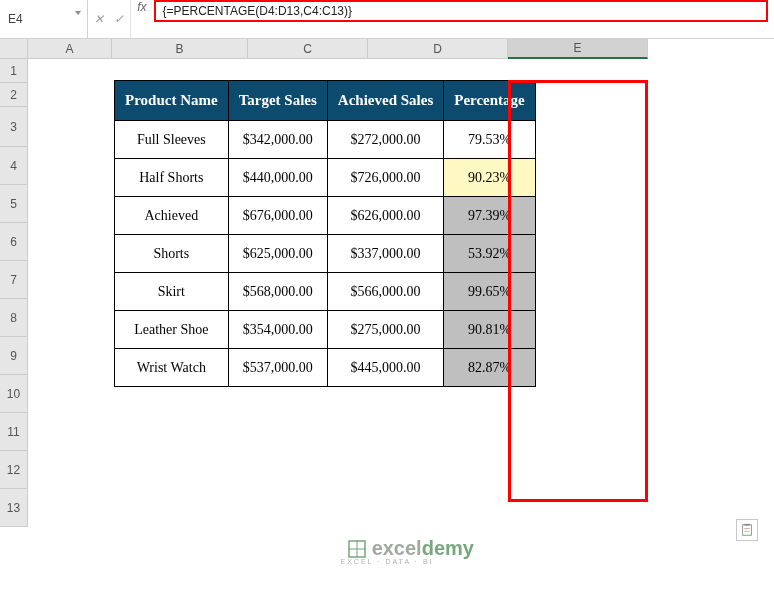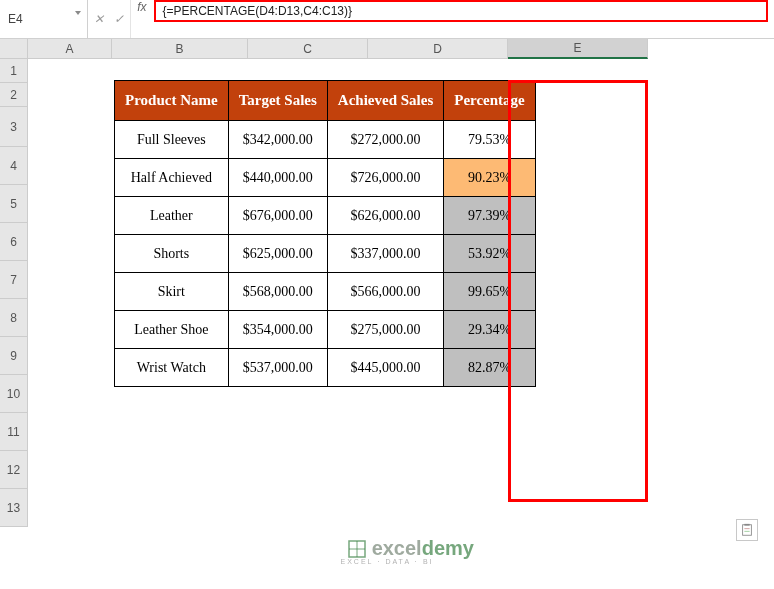--- a/index.html
+++ b/index.html
@@ -85,38 +85,38 @@
   }
 
   .data-table {
     position: absolute;
     left: 114px;
     top: 80px;
     border-collapse: collapse;
     font-family: 'Times New Roman', serif;
   }
   .data-table th {
-    background: #c2410c;
+    background: #0c4a6e;
     color: #fff;
     padding: 8px 10px;
     border: 1.5px solid #000;
     font-weight: bold;
     font-size: 15px;
     height: 40px;
   }
   .data-table td {
     border: 1.5px solid #000;
     padding: 0 10px;
     font-size: 14px;
     height: 38px;
     text-align: center;
     background: #fff;
   }
   .data-table td.pct { background: #bfbfbf; text-align: center; }
-  .data-table tr:first-child + tr td.pct { background: #fdba74; }
+  .data-table tr:first-child + tr td.pct { background: #fef9c3; }
 
   .red-vert {
     position: absolute;
     border: 3px solid #ff0000;
     left: 508px;
     top: 80px;
     width: 140px;
     height: 422px;
     pointer-events: none;
   }
@@ -268,48 +268,48 @@
   </tr>
   </tbody>
     <tbody id="tbody">
       <tr>
         <td>Full Sleeves</td>
         <td>$342,000.00</td>
         <td>$272,000.00</td>
         <td class="pct" style="background: rgb(255, 255, 255);">79.53%</td>
       </tr>
       <tr>
-        <td>Half Achieved</td>
+        <td>Half Shorts</td>
         <td>$440,000.00</td>
         <td>$726,000.00</td>
         <td class="pct">90.23%</td>
       </tr>
       <tr>
-        <td>Leather</td>
+        <td>Achieved</td>
         <td>$676,000.00</td>
         <td>$626,000.00</td>
         <td class="pct">97.39%</td>
       </tr>
       <tr>
         <td>Shorts</td>
         <td>$625,000.00</td>
         <td>$337,000.00</td>
         <td class="pct">53.92%</td>
       </tr>
       <tr>
         <td>Skirt</td>
         <td>$568,000.00</td>
         <td>$566,000.00</td>
         <td class="pct">99.65%</td>
       </tr>
       <tr>
         <td>Leather Shoe</td>
         <td>$354,000.00</td>
         <td>$275,000.00</td>
-        <td class="pct">29.34%</td>
+        <td class="pct">90.81%</td>
       </tr>
       <tr>
         <td>Wrist Watch</td>
         <td>$537,000.00</td>
         <td>$445,000.00</td>
         <td class="pct">82.87%</td>
       </tr>
     </tbody>
 </table>
 

